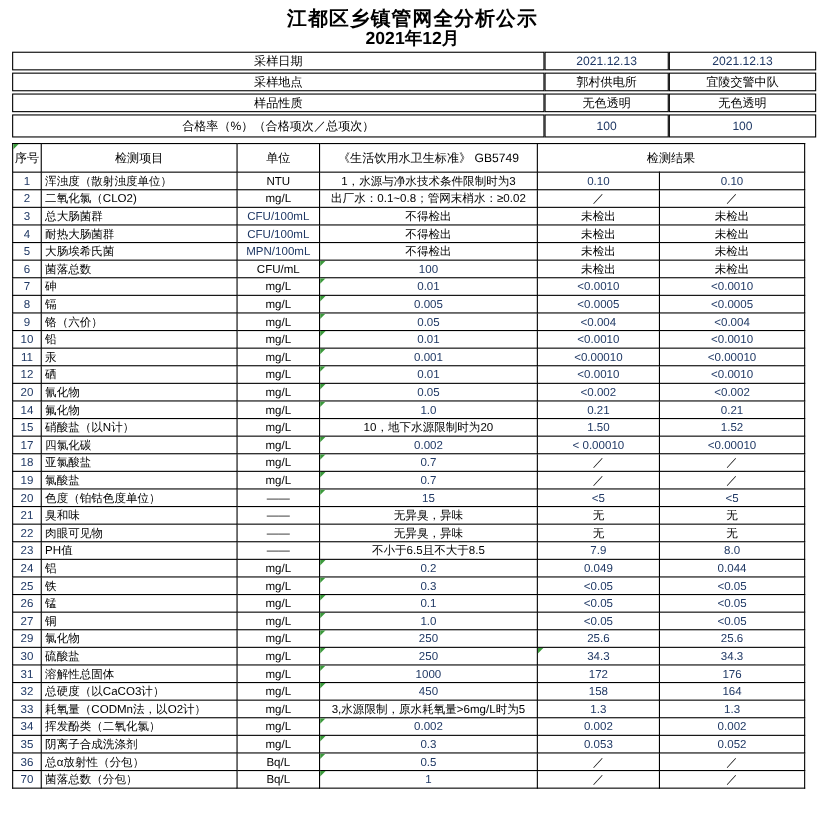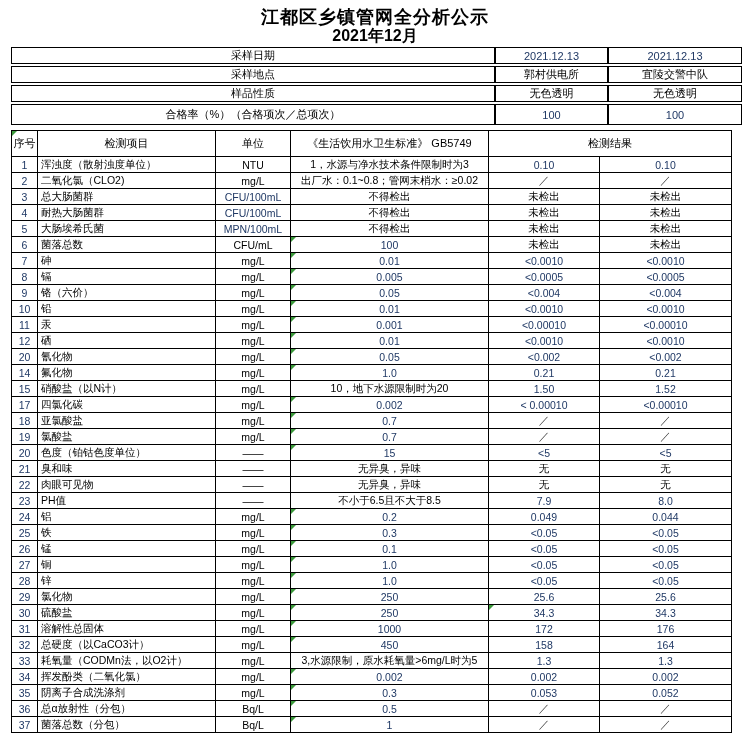--- a/index.html
+++ b/index.html
@@ -305,28 +305,20 @@
           </tr>
           <tr>
             <td class="num">27</td>
             <td class="item">铜</td>
             <td>mg/L</td>
             <td class="num"><span class="flag"></span>1.0</td>
             <td class="num">&lt;0.05</td>
             <td class="num">&lt;0.05</td>
           </tr>
           <tr>
-            <td class="num">28</td>
-            <td class="item">锌</td>
-            <td>mg/L</td>
-            <td class="num"><span class="flag"></span>1.0</td>
-            <td class="num">&lt;0.05</td>
-            <td class="num">&lt;0.05</td>
-          </tr>
-          <tr>
             <td class="num">29</td>
             <td class="item">氯化物</td>
             <td>mg/L</td>
             <td class="num"><span class="flag"></span>250</td>
             <td class="num">25.6</td>
             <td class="num">25.6</td>
           </tr>
           <tr>
             <td class="num">30</td>
             <td class="item">硫酸盐</td>
@@ -377,21 +369,21 @@
           </tr>
           <tr>
             <td class="num">36</td>
             <td class="item">总α放射性（分包）</td>
             <td>Bq/L</td>
             <td class="num"><span class="flag"></span>0.5</td>
             <td>／</td>
             <td>／</td>
           </tr>
           <tr>
-            <td class="num">37</td>
+            <td class="num">70</td>
             <td class="item">菌落总数（分包）</td>
             <td>Bq/L</td>
             <td class="num"><span class="flag"></span>1</td>
             <td>／</td>
             <td>／</td>
           </tr>
         </tbody>
     </table>
   </div>
 </div>

